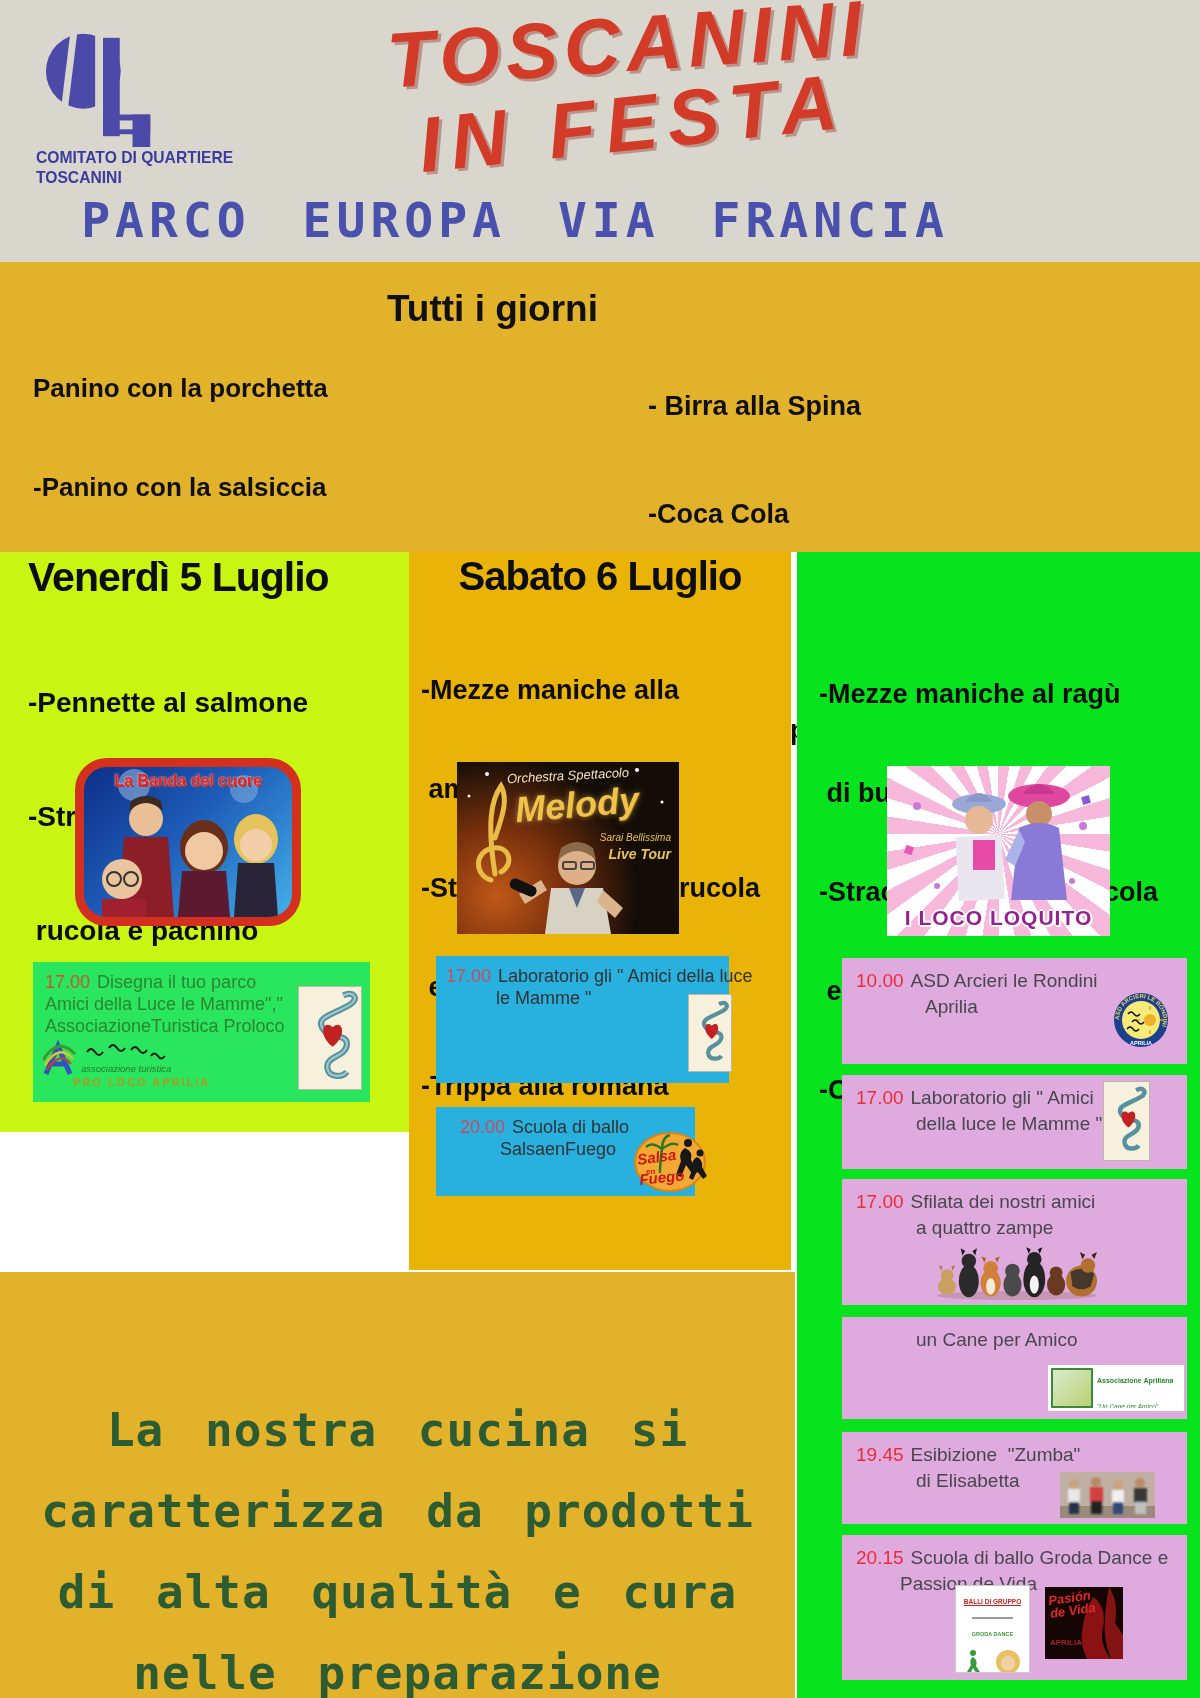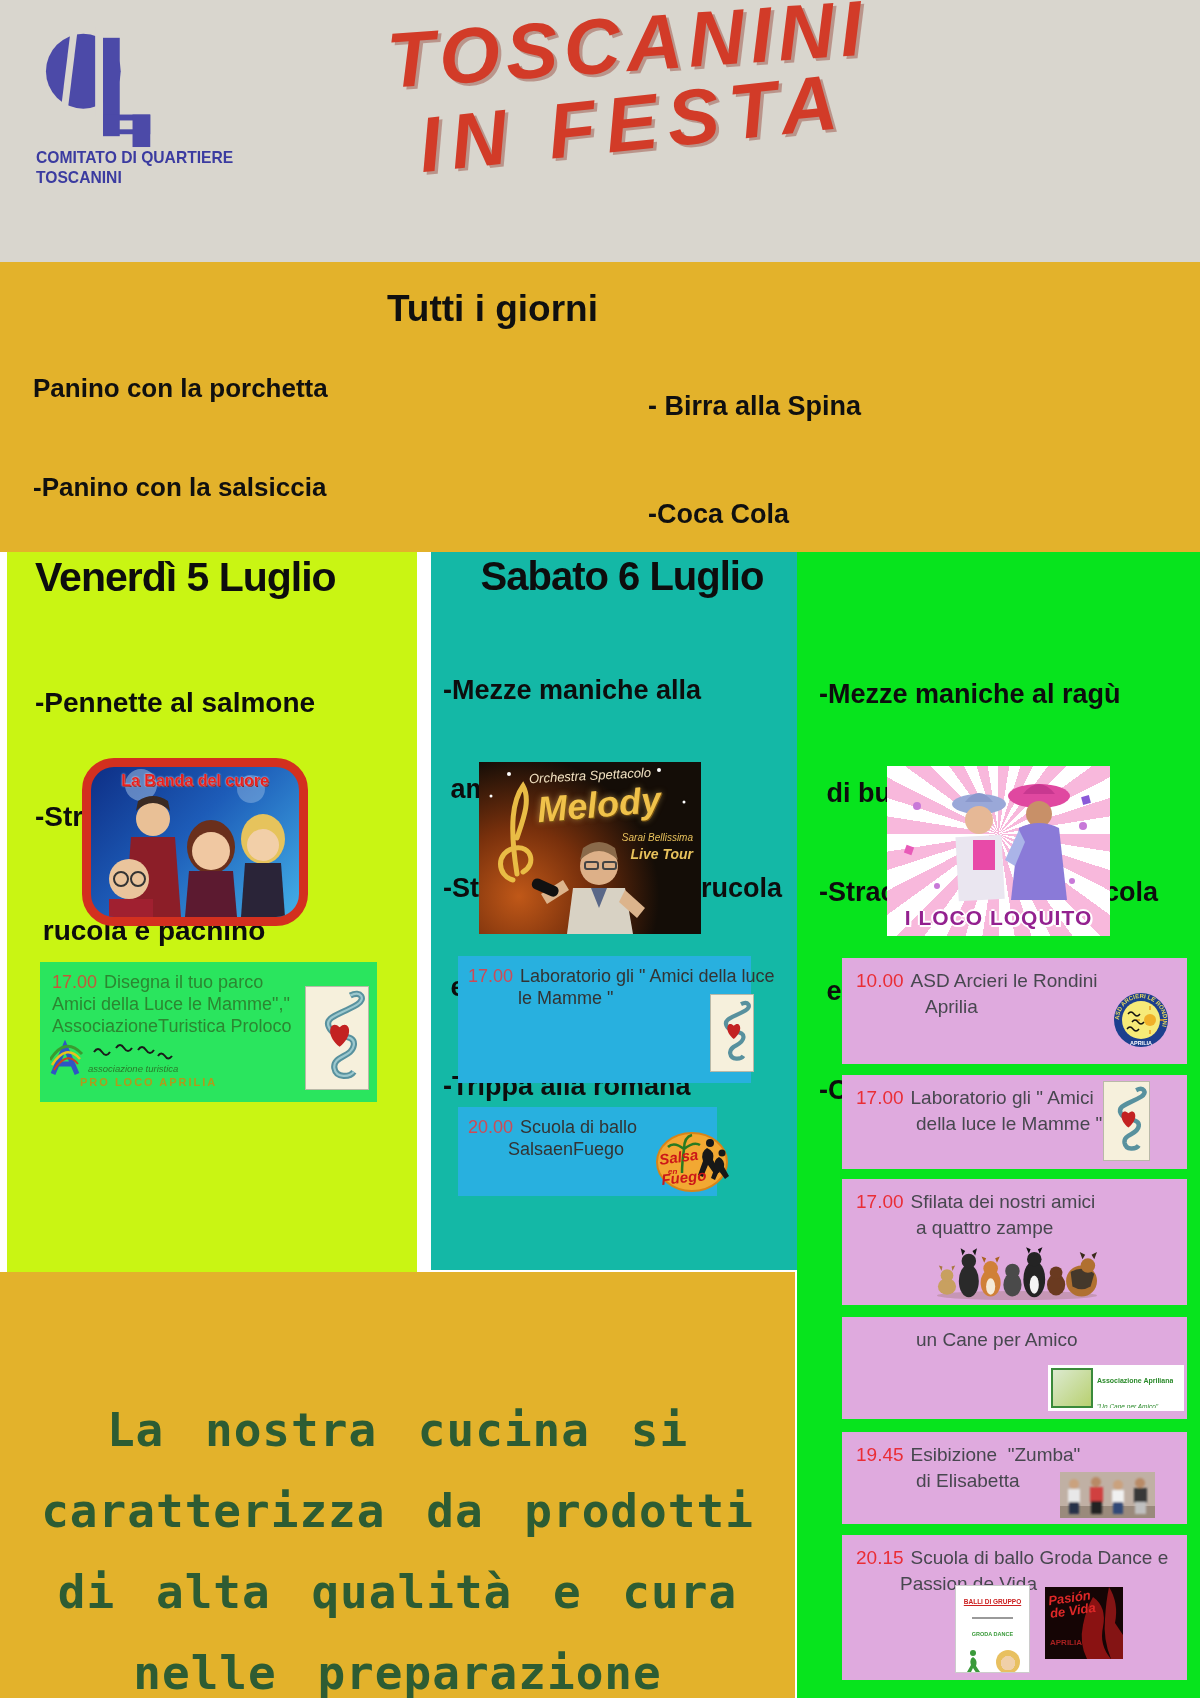--- a/index.html
+++ b/index.html
@@ -3,22 +3,22 @@
 <meta charset="utf-8">
 <style>
   html,body{margin:0;padding:0;background:#ffffff}
   .poster{position:relative;width:1200px;height:1698px;overflow:hidden;
           font-family:"Liberation Sans",sans-serif;background:#ffffff}
   .abs{position:absolute}
 
   
   .hdr{left:0;top:0;width:1200px;height:262px;background:#d9d6ce}
   .goldband{left:0;top:262px;width:1200px;height:290px;background:#e3b22b}
-  .col-fri{left:7px;top:552px;width:410px;height:720px;background:#c9f513}
-  .col-sat{left:431px;top:552px;width:382px;height:718px;background:#14b8a6}
+  .col-fri{left:0;top:552px;width:410px;height:580px;background:#c9f513}
+  .col-sat{left:409px;top:552px;width:382px;height:718px;background:#eab308}
   .col-sun{left:797px;top:552px;width:403px;height:1146px;background:#07e41d}
   .goldpanel{left:0;top:1272px;width:795px;height:426px;background:#e3b22b}
 
   
   .logo-caption{left:36px;top:148px;width:300px;font-size:17px;font-weight:bold;
                 color:#3b3ba0;transform:scaleX(.92);transform-origin:left;letter-spacing:0}
   .bigtitle{left:320px;top:4px;width:620px;text-align:center;transform:rotate(-4deg);
             color:#d23b28;font-weight:bold;font-style:italic;
             text-shadow:3px 3px 0 rgba(130,25,12,.35)}
   .bigtitle .l1{font-size:78px;letter-spacing:6px;line-height:80px}
@@ -109,20 +109,21 @@
       <rect x="64" y="12" width="17" height="100" fill="#4c4aa8"></rect>
       <rect x="64" y="90" width="48" height="20" fill="#4c4aa8"></rect>
       <rect x="94" y="90" width="18" height="33" fill="#4c4aa8"></rect>
       <rect x="81" y="96" width="13" height="9" fill="#d9d6ce"></rect>
     </svg>
     <div class="abs logo-caption">COMITATO DI QUARTIERE TOSCANINI</div>
     <div class="abs bigtitle">
       <div class="l1">TOSCANINI</div>
       <div class="l2">IN FESTA</div>
     </div>
+    <div class="abs subtitle">PARCO EUROPA VIA FRANCIA</div>
   </div>
 
   <div class="abs goldband"></div>
   <div class="abs tutti">Tutti i giorni</div>
   <div class="abs list food">
     <div class="ln">Panino con la porchetta</div>
     <div class="ln">-Panino con la salsiccia</div>
     <div class="ln">-Panino con wurstel di</div>
     <div class="ln"> pollo/maiale con patatine</div>
     <div class="ln">-Panino vegetariano</div>
@@ -234,21 +235,21 @@
       <div class="ln"><span class="time t-m">17.00</span><span class="tx-drk">Laboratorio gli " Amici della luce</span></div>
       <div class="ln tx-drk" style="margin-left:50px">le Mamme "</div>
       <div class="abs amici" style="left:252px;top:38px;width:42px;height:76px">
         <svg width="42" height="76" viewBox="0 0 70 112">
           <path d="M50 8 C62 2 68 12 58 18 C38 30 20 32 26 44 C32 58 56 50 54 64 C52 78 30 76 32 90 C34 102 50 100 54 94" stroke="#58919e" stroke-width="7" fill="none"></path>
           <path d="M38 66 C20 52 28 34 38 44 C48 34 56 52 38 66 Z" fill="#c32222"></path>
         </svg>
       </div>
     </div>
 
-    <div class="ev ev-blue" style="left:27px;top:555px;width:259px;height:89px;padding-left:10px">
+    <div class="ev ev-blue" style="left:27px;top:555px;width:259px;height:89px;padding-left:24px">
       <div class="ln"><span class="time t-m">20.00</span><span class="tx-drk">Scuola di ballo</span></div>
       <div class="ln tx-drk" style="margin-left:40px">SalsaenFuego</div>
       <svg class="abs" style="left:196px;top:24px" width="76" height="62" viewBox="0 0 76 62">
         <ellipse cx="38" cy="31" rx="35" ry="29" fill="#f2a832" stroke="#d88418" stroke-width="2"></ellipse>
         <g stroke="#2a7a20" stroke-width="2.5" fill="none">
           <path d="M30 18 q-10 -8 -16 -2 M30 18 q0 -12 8 -14 M30 18 q10 -8 16 -4 M30 18 q-2 14 -2 24"></path>
         </g>
         <g fill="#181818">
           <circle cx="56" cy="12" r="4"></circle>
           <path d="M53 17 q8 3 6 12 l7 12 -5 3 -7 -10 -5 12 -5 -2 5 -14 q-3 -9 4 -13"></path>

